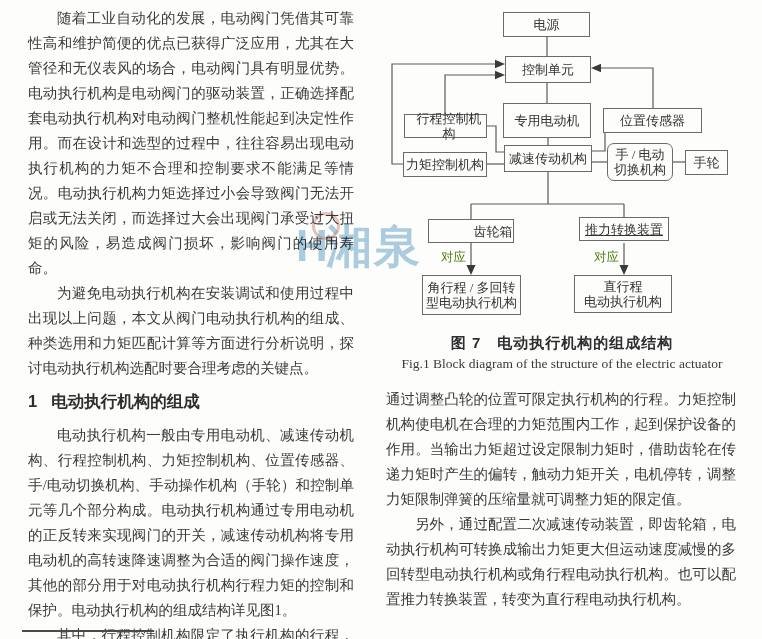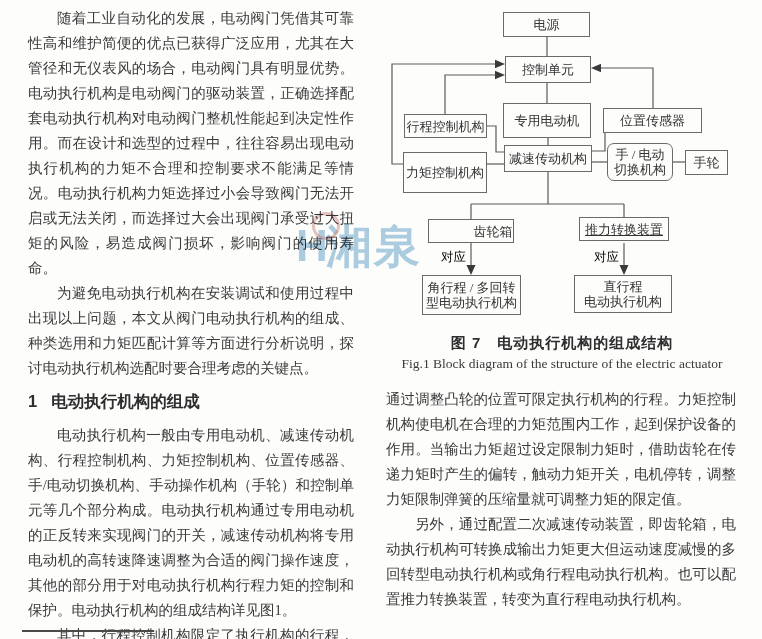--- a/index.html
+++ b/index.html
@@ -25,21 +25,21 @@
   
   .figure{position:absolute;left:388px;top:6px;width:348px;height:330px;}
   .figure svg{position:absolute;left:0;top:0;}
   .node{
     position:absolute;box-sizing:border-box;border:1px solid #6a6a6a;background:#fdfdfc;
     display:flex;flex-direction:column;align-items:center;justify-content:center;
     font-size:13px;line-height:15px;color:#333;text-align:center;
     font-family:"Liberation Serif","DejaVu Serif",serif;
   }
   .maps-label{
-    position:absolute;font-size:12.5px;color:#000000;text-align:right;
+    position:absolute;font-size:12.5px;color:#4d7c0f;text-align:right;
   }
   .fig-caption-cn{
     position:absolute;left:388px;top:334px;width:348px;text-align:center;
     font-family:"Liberation Sans","DejaVu Sans",sans-serif;
     font-weight:bold;font-size:15px;color:#2e2e2e;letter-spacing:1px;
   }
   .fig-caption-en{
     position:absolute;left:382px;top:356px;width:360px;text-align:center;
     font-size:13.5px;color:#3a3a3a;
   }
@@ -113,30 +113,30 @@
 
     <div class="node" style="left:115px;top:6px;width:87px;height:25px;">
         <span>电源</span>
       </div>
     <div class="node" style="left:117px;top:50px;width:86px;height:27px;">
         <span>控制单元</span>
       </div>
     <div class="node" style="left:115px;top:97px;width:88px;height:35px;">
         <span>专用电动机</span>
       </div>
-    <div class="node" style="left:16px;top:108px;width:83px;height:24px;">
+    <div class="node" style="left:16px;top:108px;width:83px;height:24px;padding-left:7px;">
         <span>行程控制机构</span>
       </div>
     <div class="node" style="left:215px;top:102px;width:99px;height:25px;">
         <span>位置传感器</span>
       </div>
     <div class="node" style="left:116px;top:139px;width:88px;height:27px;text-align:right;">
         <span>减速传动机构</span>
       </div>
-    <div class="node" style="left:15px;top:146px;width:84px;height:41px;">
+    <div class="node" style="left:15px;top:146px;width:84px;height:25px;">
         <span>力矩控制机构</span>
       </div>
     <div class="node" style="left:219px;top:137px;width:66px;height:38px;border-radius:7px;">
       <span>手 / 电动</span>
       <span>切换机构</span>
     </div>
     <div class="node" style="left:297px;top:144px;width:43px;height:25px;">
         <span>手轮</span>
       </div>
     <div class="node" style="left:40px;top:213px;width:86px;height:24px;padding-left:44px;">

